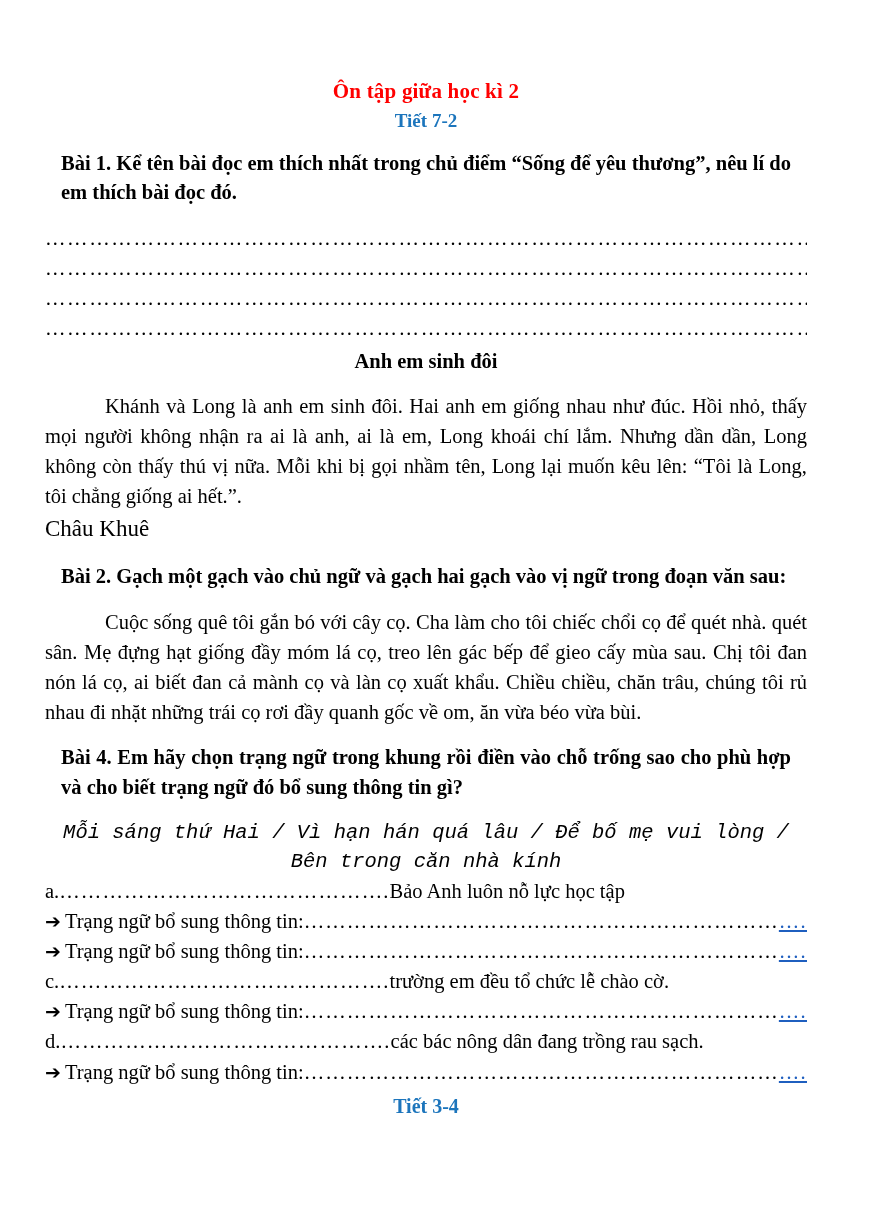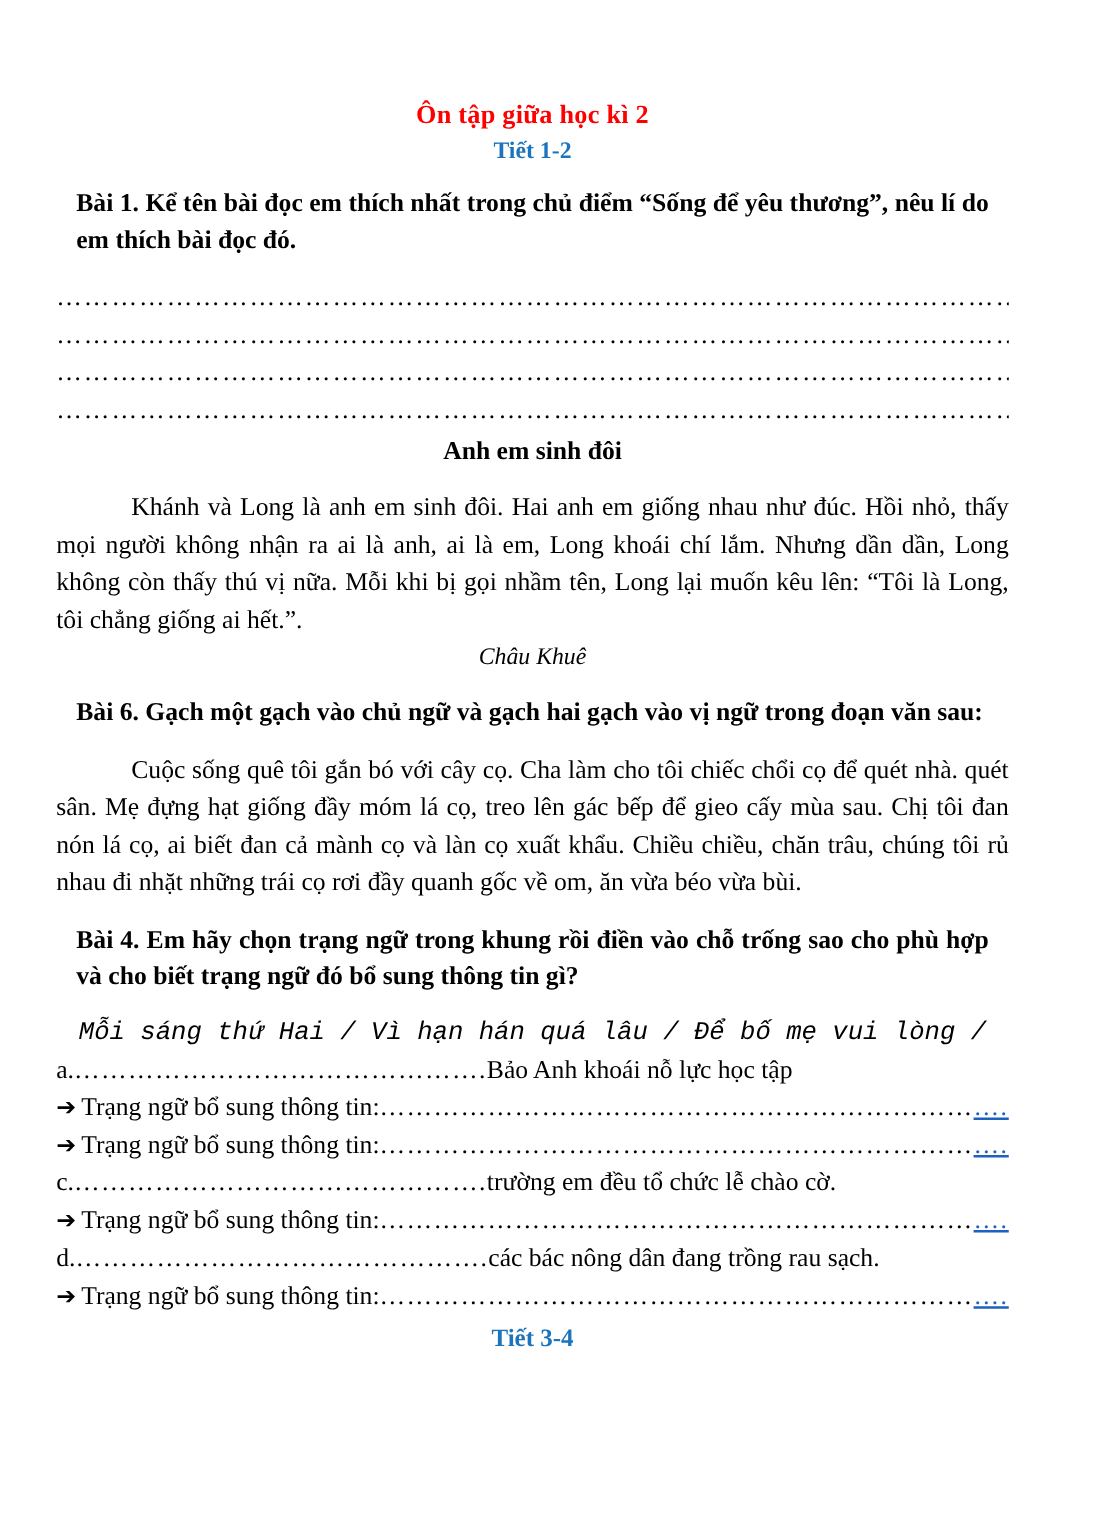--- a/index.html
+++ b/index.html
@@ -77,23 +77,22 @@
     text-indent: 60px;
   }
   .center-bold {
     text-align: center;
     font-weight: bold;
     font-size: 20.5px;
     line-height: 1.45;
     margin: 4px 0 14px 0;
   }
   .author {
-    text-align: center;
-    font-style: italic;
-    font-size: 19px;
+    text-align: left;
+    font-size: 23px;
     line-height: 1.45;
     margin: 1px 0 2px 0;
   }
   .option-line {
     text-align: center;
     font-style: italic;
     font-size: 20.5px;
     line-height: 1.42;
     margin: 0;
     font-family: Liberation Mono, monospace;
@@ -130,41 +129,42 @@
     font-size: 19px;
     padding-right: 4px;
   }
 </style>
 </head>
 <body>
 
 <div class="page">
 
   <div class="doc-title">Ôn tập giữa học kì 2</div>
-  <div class="doc-subtitle">Tiết 1-2</div>
+  <div class="doc-subtitle">Tiết 7-2</div>
 
   <div class="prompt">Bài 1. Kể tên bài đọc em thích nhất trong chủ điểm “Sống để yêu thương”, nêu lí do em thích bài đọc đó.</div>
 
   <div class="dotrow">…………………………………………………………………………………………….</div>
   <div class="dotrow">…………………………………………………………………………………………….</div>
   <div class="dotrow">…………………………………………………………………………………………….</div>
   <div class="dotrow">…………………………………………………………………………………………….</div>
 
   <div class="center-bold">Anh em sinh đôi</div>
   <div class="body-par">Khánh và Long là anh em sinh đôi. Hai anh em giống nhau như đúc. Hồi nhỏ, thấy mọi người không nhận ra ai là anh, ai là em, Long khoái chí lắm. Nhưng dần dần, Long không còn thấy thú vị nữa. Mỗi khi bị gọi nhầm tên, Long lại muốn kêu lên: “Tôi là Long, tôi chẳng giống ai hết.”.</div>
   <div class="author">Châu Khuê</div>
 
-  <div class="prompt">Bài 6. Gạch một gạch vào chủ ngữ và gạch hai gạch vào vị ngữ trong đoạn văn sau:</div>
+  <div class="prompt">Bài 2. Gạch một gạch vào chủ ngữ và gạch hai gạch vào vị ngữ trong đoạn văn sau:</div>
   <div class="body-par">Cuộc sống quê tôi gắn bó với cây cọ. Cha làm cho tôi chiếc chổi cọ để quét nhà. quét sân. Mẹ đựng hạt giống đầy móm lá cọ, treo lên gác bếp để gieo cấy mùa sau. Chị tôi đan nón lá cọ, ai biết đan cả mành cọ và làn cọ xuất khẩu. Chiều chiều, chăn trâu, chúng tôi rủ nhau đi nhặt những trái cọ rơi đầy quanh gốc về om, ăn vừa béo vừa bùi.</div>
 
   <div class="prompt">Bài 4. Em hãy chọn trạng ngữ trong khung rồi điền vào chỗ trống sao cho phù hợp và cho biết trạng ngữ đó bổ sung thông tin gì?</div>
   <div class="option-line">Mỗi sáng thứ Hai / Vì hạn hán quá lâu / Để bố mẹ vui lòng /</div>
+  <div class="option-line">Bên trong căn nhà kính</div>
 
   <div class="fill-line">
-    <span>a.</span><span class="dots">……………………………………….</span><span>Bảo Anh khoái nỗ lực học tập</span>
+    <span>a.</span><span class="dots">……………………………………….</span><span>Bảo Anh luôn nỗ lực học tập</span>
   </div>
   <div class="fill-line">
     <span class="arrow">➔</span><span>Trạng ngữ bổ sung thông tin:</span><span class="dots">…………………………………………………………</span><span class="dots-blue">…..</span>
   </div>
 
   <div class="fill-line">
     <span class="arrow">➔</span><span>Trạng ngữ bổ sung thông tin:</span><span class="dots">…………………………………………………………</span><span class="dots-blue">…..</span>
   </div>
 
   <div class="fill-line">

